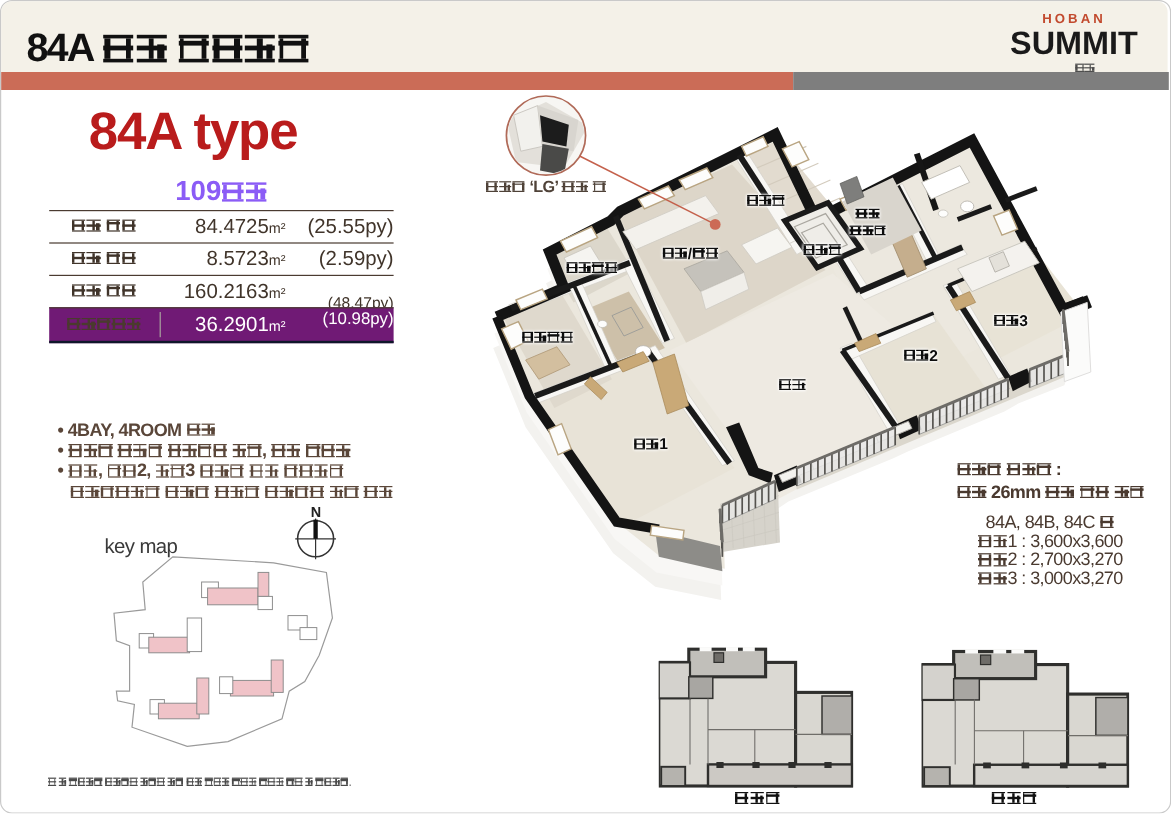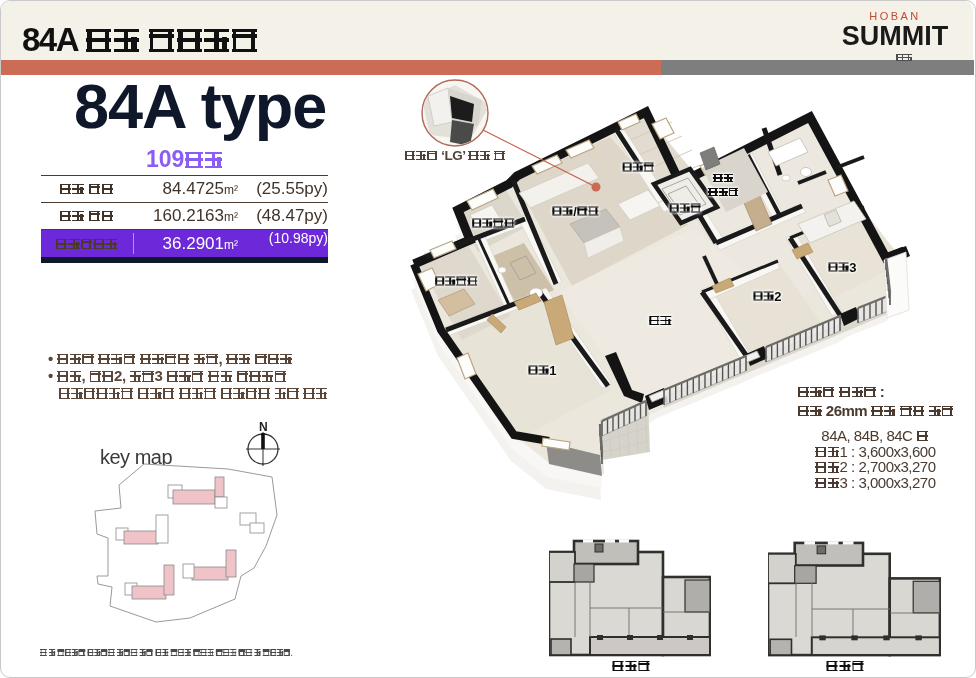--- a/index.html
+++ b/index.html
@@ -21,55 +21,61 @@
 
 <div class="abs" style="left:1px;top:1px;width:972px;height:59px;background:#f4f1e8;border-radius:9px 9px 0 0;"></div>
 
 <div class="abs" style="left:22px;top:21px;font-size:33px;font-weight:bold;color:#111;letter-spacing:-1.5px;">84A <span class="k"><i></i></span><span class="k b"><i></i></span> <span class="k c"><i></i></span><span class="k"><i></i></span><span class="k b"><i></i></span><span class="k c"><i></i></span></div>
 
 <div class="abs" style="left:1px;top:60px;width:660px;height:15px;background:#cb6c57;"></div>
 
 <div class="abs" style="left:661px;top:60px;width:313px;height:15px;background:#7e7e7e;"></div>
 
 <div class="abs" style="left:836px;top:10px;width:118px;text-align:center;">
-    <div style="font-size:11px;font-weight:normal;color:#c24a2e;letter-spacing:2.5px;">HOBAN</div>
+    <div style="font-size:11px;font-weight:bold;color:#c24a2e;letter-spacing:2.5px;">HOBAN</div>
     <div style="font-size:27px;font-weight:bold;color:#1a1a1a;letter-spacing:0px;line-height:1.0;margin-top:1px;">SUMMIT</div>
     <div style="font-size:10.5px;color:#4e4e4e;letter-spacing:16px;margin-left:18px;margin-top:1px;"><span class="k"><i></i></span><span class="k b"><i></i></span></div>
   </div>
 
-<div class="abs" style="left:74px;top:70px;font-size:63px;font-weight:bold;color:#0f172a;letter-spacing:-1px;">84A type</div>
+<div class="abs" style="left:74px;top:85px;font-size:44px;font-weight:bold;color:#b91c1c;letter-spacing:-1px;">84A type</div>
 
 <div class="abs" style="left:41px;top:146px;width:287px;text-align:center;font-size:23px;font-weight:bold;color:#8b5cf6;">109<span class="k"><i></i></span><span class="k b"><i></i></span></div>
 
 <div class="abs" style="left:41px;top:175px;width:287px;color:#40342a;">
     <div style="height:26px;border-top:1.6px solid #4a3b31;position:relative;">
       <span style="position:absolute;left:18px;top:4px;font-size:15px;font-weight:bold;"><span class="k"><i></i></span><span class="k b"><i></i></span> <span class="k c"><i></i></span><span class="k"><i></i></span></span>
       <span style="position:absolute;right:90px;top:3px;font-size:17px;text-align:center;">84.4725<span style="font-size:12px;">m²</span></span>
       <span style="position:absolute;right:0px;top:3px;font-size:17px;">(25.55py)</span>
     </div>
     <div style="height:26px;border-top:1.6px solid #4a3b31;position:relative;">
       <span style="position:absolute;left:18px;top:4px;font-size:15px;font-weight:bold;"><span class="k"><i></i></span><span class="k b"><i></i></span> <span class="k c"><i></i></span><span class="k"><i></i></span></span>
+      <span style="position:absolute;right:90px;top:3px;font-size:17px;">8.5723<span style="font-size:12px;">m²</span></span>
+      <span style="position:absolute;right:0px;top:3px;font-size:17px;">(2.59py)</span>
+    </div>
+    <div style="height:26px;border-top:1.6px solid #4a3b31;position:relative;">
+      <span style="position:absolute;left:18px;top:4px;font-size:15px;font-weight:bold;"><span class="k"><i></i></span><span class="k b"><i></i></span> <span class="k c"><i></i></span><span class="k"><i></i></span></span>
       <span style="position:absolute;right:90px;top:3px;font-size:17px;">160.2163<span style="font-size:12px;">m²</span></span>
-      <span style="position:absolute;right:0px;top:3px;font-size:17px;margin-left:11px;">(48.47py)</span>
+      <span style="position:absolute;right:0px;top:15px;font-size:13px;margin-left:11px;">(48.47py)</span>
     </div>
-    <div style="height:27px;border-top:1.6px solid #4a3b31;border-bottom:6px solid #0f172a;position:relative;background:#6d28d9;text-align:right;">
+    <div style="height:27px;border-top:1.6px solid #4a3b31;border-bottom:2px solid #0f172a;position:relative;background:#701a75;text-align:right;">
       <span style="position:absolute;left:14px;top:5px;font-size:15px;font-weight:bold;color:#4a3a2e;text-shadow:0 0 2px #999;"><span class="k"><i></i></span><span class="k b"><i></i></span><span class="k c"><i></i></span><span class="k"><i></i></span><span class="k b"><i></i></span></span>
       <span style="position:absolute;left:92px;top:3px;bottom:3px;width:1px;background:#a8a49f;"></span>
       <span style="position:absolute;right:90px;top:4px;font-size:17px;color:#fff;">36.2901<span style="font-size:12px;">m²</span></span>
       <span style="position:absolute;right:0px;top:0;font-size:14px;color:#fff;">(10.98py)</span>
     </div>
   </div>
 
 <div class="abs" style="left:48px;top:350px;font-size:15px;font-weight:bold;color:#5a4639;line-height:17.2px;letter-spacing:-0.5px;">
+    <div>• 4BAY, 4ROOM <span class="k"><i></i></span><span class="k b"><i></i></span></div>
     <div>• <span class="k"><i></i></span><span class="k b"><i></i></span><span class="k c"><i></i></span> <span class="k"><i></i></span><span class="k b"><i></i></span><span class="k c"><i></i></span> <span class="k"><i></i></span><span class="k b"><i></i></span><span class="k c"><i></i></span><span class="k"><i></i></span> <span class="k b"><i></i></span><span class="k c"><i></i></span>, <span class="k"><i></i></span><span class="k b"><i></i></span> <span class="k c"><i></i></span><span class="k"><i></i></span><span class="k b"><i></i></span></div>
     <div>• <span class="k"><i></i></span><span class="k b"><i></i></span>, <span class="k c"><i></i></span><span class="k"><i></i></span>2, <span class="k b"><i></i></span><span class="k c"><i></i></span>3 <span class="k"><i></i></span><span class="k b"><i></i></span><span class="k c"><i></i></span> <span class="k"><i></i></span><span class="k b"><i></i></span> <span class="k c"><i></i></span><span class="k"><i></i></span><span class="k b"><i></i></span><span class="k c"><i></i></span></div>
     <div style="margin-left:10px;"><span class="k"><i></i></span><span class="k b"><i></i></span><span class="k c"><i></i></span><span class="k"><i></i></span><span class="k b"><i></i></span><span class="k c"><i></i></span> <span class="k"><i></i></span><span class="k b"><i></i></span><span class="k c"><i></i></span> <span class="k"><i></i></span><span class="k b"><i></i></span><span class="k c"><i></i></span> <span class="k"><i></i></span><span class="k b"><i></i></span><span class="k c"><i></i></span><span class="k"><i></i></span> <span class="k b"><i></i></span><span class="k c"><i></i></span> <span class="k"><i></i></span><span class="k b"><i></i></span></div>
   </div>
 
-<div class="abs" style="left:100px;top:446px;font-size:20px;color:#3a3a3a;letter-spacing:-0.5px;">key map</div>
+<div class="abs" style="left:87px;top:446px;font-size:17px;color:#3a3a3a;letter-spacing:-0.5px;">key map</div>
 
 <svg class="abs" style="left:240px;top:418px;" width="46" height="62" viewBox="0 0 46 62">
 <text x="19" y="13" font-size="12" font-weight="bold" fill="#222" font-family="Liberation Sans">N</text>
 <circle cx="23" cy="31" r="15" fill="none" stroke="#333" stroke-width="1.3"></circle>
 <line x1="23" y1="14" x2="23" y2="48" stroke="#333" stroke-width="1"></line>
 <line x1="6" y1="31" x2="40" y2="31" stroke="#333" stroke-width="1"></line>
 <rect x="21.2" y="15" width="3.6" height="16" fill="#111"></rect>
 </svg>
 
 <svg class="abs" style="left:80px;top:455px;" width="215" height="180" viewBox="0 0 215 180">

